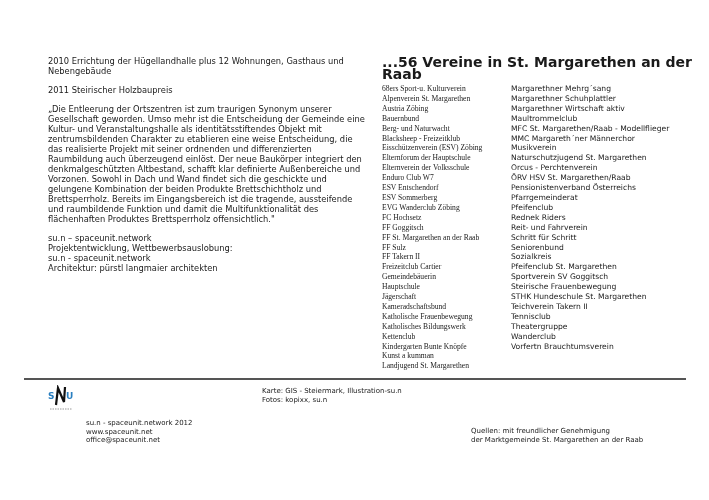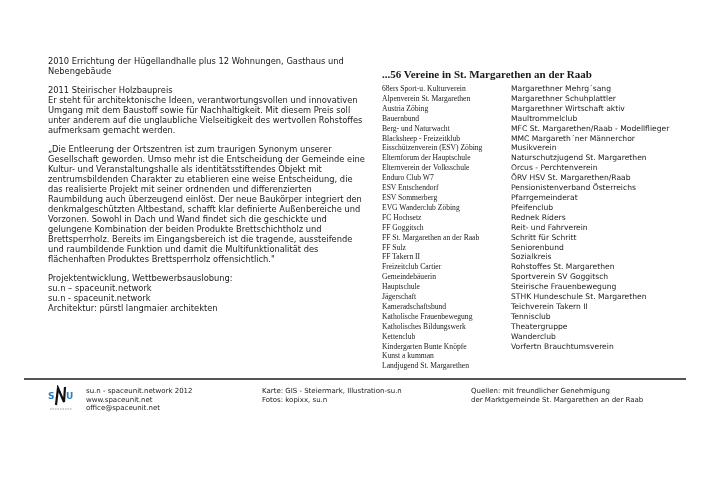--- a/index.html
+++ b/index.html
@@ -12,47 +12,46 @@
       position: absolute; left: 48px; top: 56px; width: 318px;
       font-size: 8.3px; line-height: 10px;
     }
     .left-col p { margin: 0; }
     .gap { height: 9px; }
     .bold { font-weight: normal; }
     .credit { font-size: 6.6px; line-height: 9px; }
     .right-col {
       position: absolute; left: 382px; top: 56px; width: 310px;
     }
-    .clubs-title { font-weight: bold; font-size: 11px; line-height: 12px; margin: 12px 0 4px 0; font-family: Liberation Serif, serif; }
+    .clubs-title { font-weight: bold; font-size: 14px; line-height: 12px; margin: 0 0 4px 0; }
     .club-lists { display: flex; }
     .club-list { list-style: none; margin: 0; padding: 0; font-size: 7.6px; line-height: 9.9px; }
     .club-list.col-a { width: 129px; font-family: Liberation Serif, serif; }
     .club-list li { white-space: nowrap; }
     .rule {
       position: absolute; left: 24px; top: 378px; width: 662px; height: 2px; background: #555555;
     }
     .footer-logo { position: absolute; left: 47px; top: 385px; width: 28px; height: 26px; }
     .footer-block { position: absolute; top: 387px; font-size: 7px; line-height: 8.6px; white-space: nowrap; }
-    .footer-a { left: 86px; }
+    .footer-a { left: 86px; margin-top: 32px; }
     .footer-b { left: 262px; }
-    .footer-c { left: 471px; }
+    .footer-c { left: 471px; margin-top: 40px; }
   </style>
 </head>
 <body>
 
 <div class="left-col">
   <p>2010  Errichtung der Hügellandhalle plus 12 Wohnungen, Gasthaus und Nebengebäude</p>
   <div class="gap"></div>
   <p class="bold">2011 Steirischer Holzbaupreis</p>
-  <p>Er steht für architektonische Ideen, verantwortungsvollen und innovativen Umgang mit dem Baustoff sowie für Nachhaltigkeit. Mit diesem Preis soll unter anderem auf die unglaubliche Vielseitigkeit des wertvollen Rohstoffes aufmerksam gemacht werden.</p>
   <div class="gap"></div>
   <p>„Die Entleerung der Ortszentren ist zum traurigen Synonym unserer Gesellschaft geworden. Umso mehr ist die Entscheidung der Gemeinde eine Kultur- und Veranstaltungshalle als identitätsstiftendes Objekt mit zentrumsbildenden Charakter zu etablieren eine weise Entscheidung, die das realisierte Projekt mit seiner ordnenden und differenzierten Raumbildung auch überzeugend einlöst.  Der neue Baukörper integriert den denkmalgeschützten Altbestand, schafft klar definierte Außenbereiche und Vorzonen. Sowohl in Dach und Wand findet sich die geschickte und gelungene Kombination der beiden Produkte Brettschichtholz und Brettsperrholz. Bereits im Eingangsbereich ist die tragende, aussteifende und raumbildende Funktion und damit die Multifunktionalität des flächenhaften Produktes Brettsperrholz offensichtlich."</p>
   <div class="gap"></div>
+  <p>su.n – spaceunit.network</p>
   <p>Projektentwicklung, Wettbewerbsauslobung:</p>
-  <p>su.n – spaceunit.network</p>
   <p>su.n - spaceunit.network</p>
   <p>Architektur: pürstl langmaier architekten</p>
 </div>
 
 <div class="right-col">
   <h2 class="clubs-title">...56 Vereine in St. Margarethen an der Raab</h2>
   <div class="club-lists">
     <ul class="club-list col-a" id="club-col-a">
         <li>68ers Sport-u. Kulturverein</li>
         <li>Alpenverein St. Margarethen</li>
@@ -96,21 +95,21 @@
         <li>Orcus - Perchtenverein</li>
         <li>ÖRV HSV St. Margarethen/Raab</li>
         <li>Pensionistenverband Österreichs</li>
         <li>Pfarrgemeinderat</li>
         <li>Pfeifenclub</li>
         <li>Rednek Riders</li>
         <li>Reit- und Fahrverein</li>
         <li>Schritt für Schritt</li>
         <li>Seniorenbund</li>
         <li>Sozialkreis</li>
-        <li>Rohstoffes St. Margarethen</li>
+        <li>Pfeifenclub St. Margarethen</li>
         <li>Sportverein SV Goggitsch</li>
         <li>Steirische Frauenbewegung</li>
         <li>STHK Hundeschule St. Margarethen</li>
         <li>Teichverein Takern II</li>
         <li>Tennisclub</li>
         <li>Theatergruppe</li>
         <li>Wanderclub</li>
         <li>Vorfertn Brauchtumsverein</li>
       </ul>
   </div>

